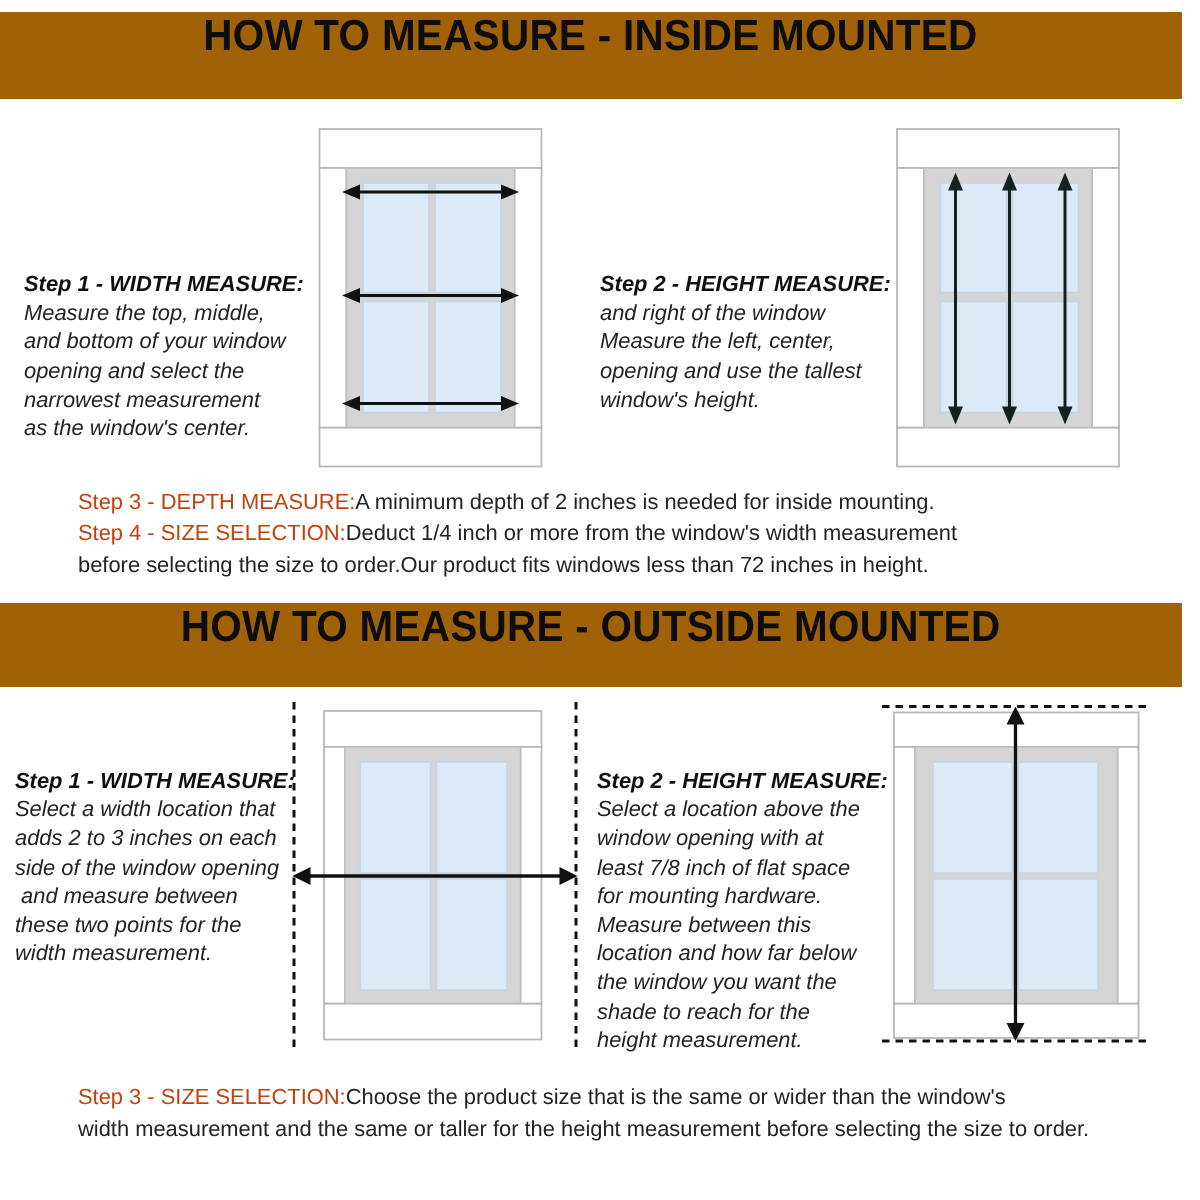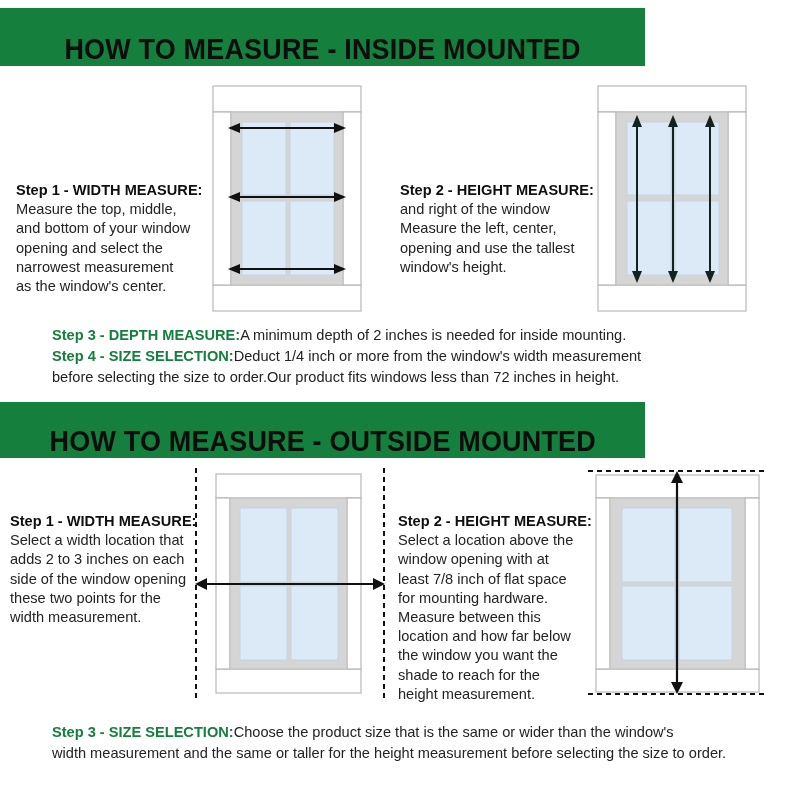--- a/index.html
+++ b/index.html
@@ -18,24 +18,24 @@
     position: relative;
     width: 800px;
     height: 800px;
     background: #ffffff;
   }
 
   
   .band {
     position: absolute;
     left: 0;
-    width: 645px;
-    background: #15803d;
+    width: 788px;
+    background: #a16207;
     display: flex;
-    align-items: flex-end;
+    align-items: flex-start;
     justify-content: center;
   }
   .band-title {
     font-family: "Liberation Sans", sans-serif;
     font-weight: bold;
     font-size: 29px;
     letter-spacing: 0.2px;
     color: #0d0d0d;
     white-space: nowrap;
     transform: scaleX(0.93);
@@ -49,30 +49,31 @@
     line-height: 19.2px;
     color: #232323;
   }
   .txt .lead {
     font-weight: bold;
     color: #0f0f0f;
   }
   .txt .line {
     display: block;
     white-space: pre;
+    font-style: italic;
   }
   .wide-note {
     position: absolute;
     font-family: "Liberation Sans", sans-serif;
     font-size: 14.6px;
     line-height: 21px;
     color: #232323;
   }
   .wide-note .line { display: block; white-space: pre; }
-  .wide-note .lead { font-weight: bold; color: #15803d; }
+  .wide-note .lead { font-weight: normal; color: #c2410c; }
 
   
   .win {
     position: absolute;
   }
   .win svg { display: block; }
 </style>
 </head>
 <body>
 
@@ -173,20 +174,21 @@
 
   <div class="band" style="top:402px; height:56px;">
     <div class="band-title">HOW TO MEASURE - OUTSIDE MOUNTED</div>
   </div>
 
   <div class="txt" style="left:10px; top:512px; width:200px;">
     <span class="line lead">Step 1 - WIDTH MEASURE:</span>
     <span class="line">Select a width location that</span>
     <span class="line">adds 2 to 3 inches on each</span>
     <span class="line">side of the window opening</span>
+    <span class="line"> and measure between</span>
     <span class="line">these two points for the</span>
     <span class="line">width measurement.</span>
   </div>
 
   <div class="win" style="left:188px; top:464px;">
     <svg width="205" height="240" viewBox="0 0 205 240">
 
       <g>
         <line x1="8" y1="4" x2="8" y2="234" stroke="#111111" stroke-width="2" stroke-dasharray="5,4"></line>
       </g>

